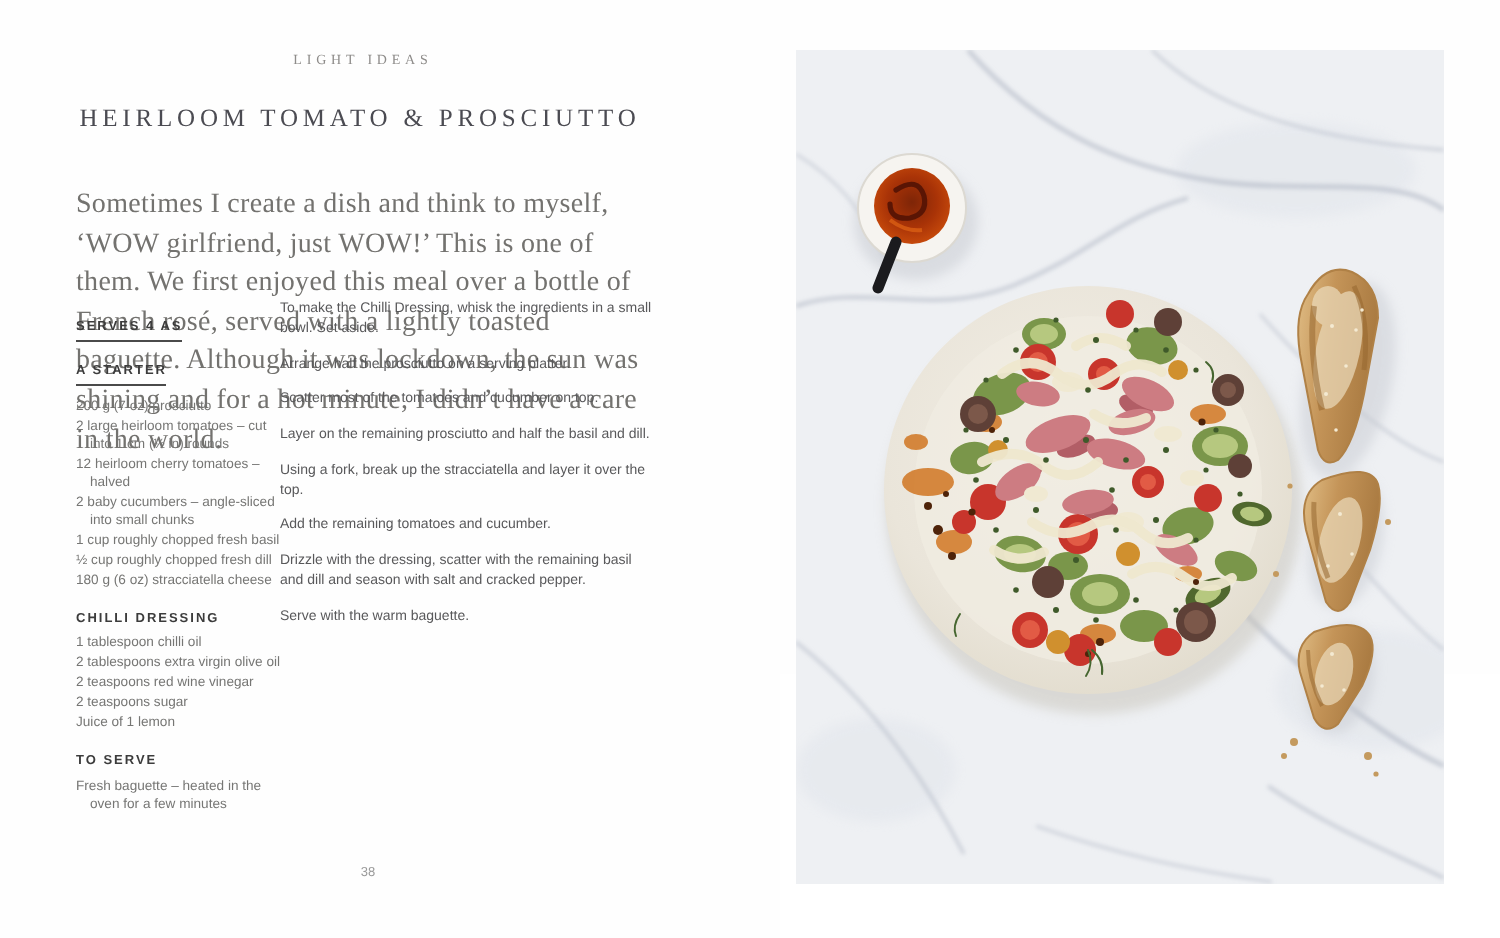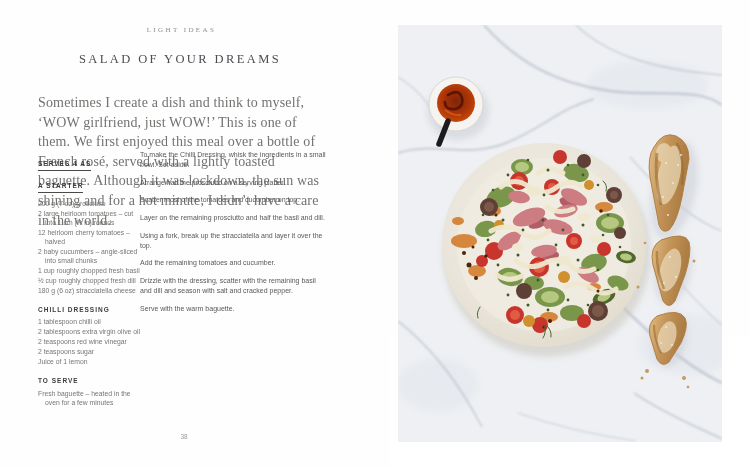--- a/index.html
+++ b/index.html
@@ -30,21 +30,21 @@
 </style>
 </head>
 <body>
 
 <div class="spread">
 
   <div class="left-page">
     <div class="kicker">LIGHT IDEAS</div>
 
     <h1 class="title">
-      <span class="title-line">SALAD OF YOUR DREAMS</span>
+      <span class="title-line">HEIRLOOM TOMATO &amp; PROSCIUTTO</span>
     </h1>
 
     <p class="intro">Sometimes I create a dish and think to myself, ‘WOW girlfriend, just WOW!’ This is one of them. We first enjoyed this meal over a bottle of French rosé, served with a lightly toasted baguette. Although it was lockdown, the sun was shining and for a hot minute, I didn’t have a care in the world.</p>
 
     <div class="ing-col">
       <div><span class="ing-head u-line">SERVES 4 AS</span></div>
       <div><span class="ing-head u-line">A STARTER</span></div>
 
       <div class="ing-list">
 

